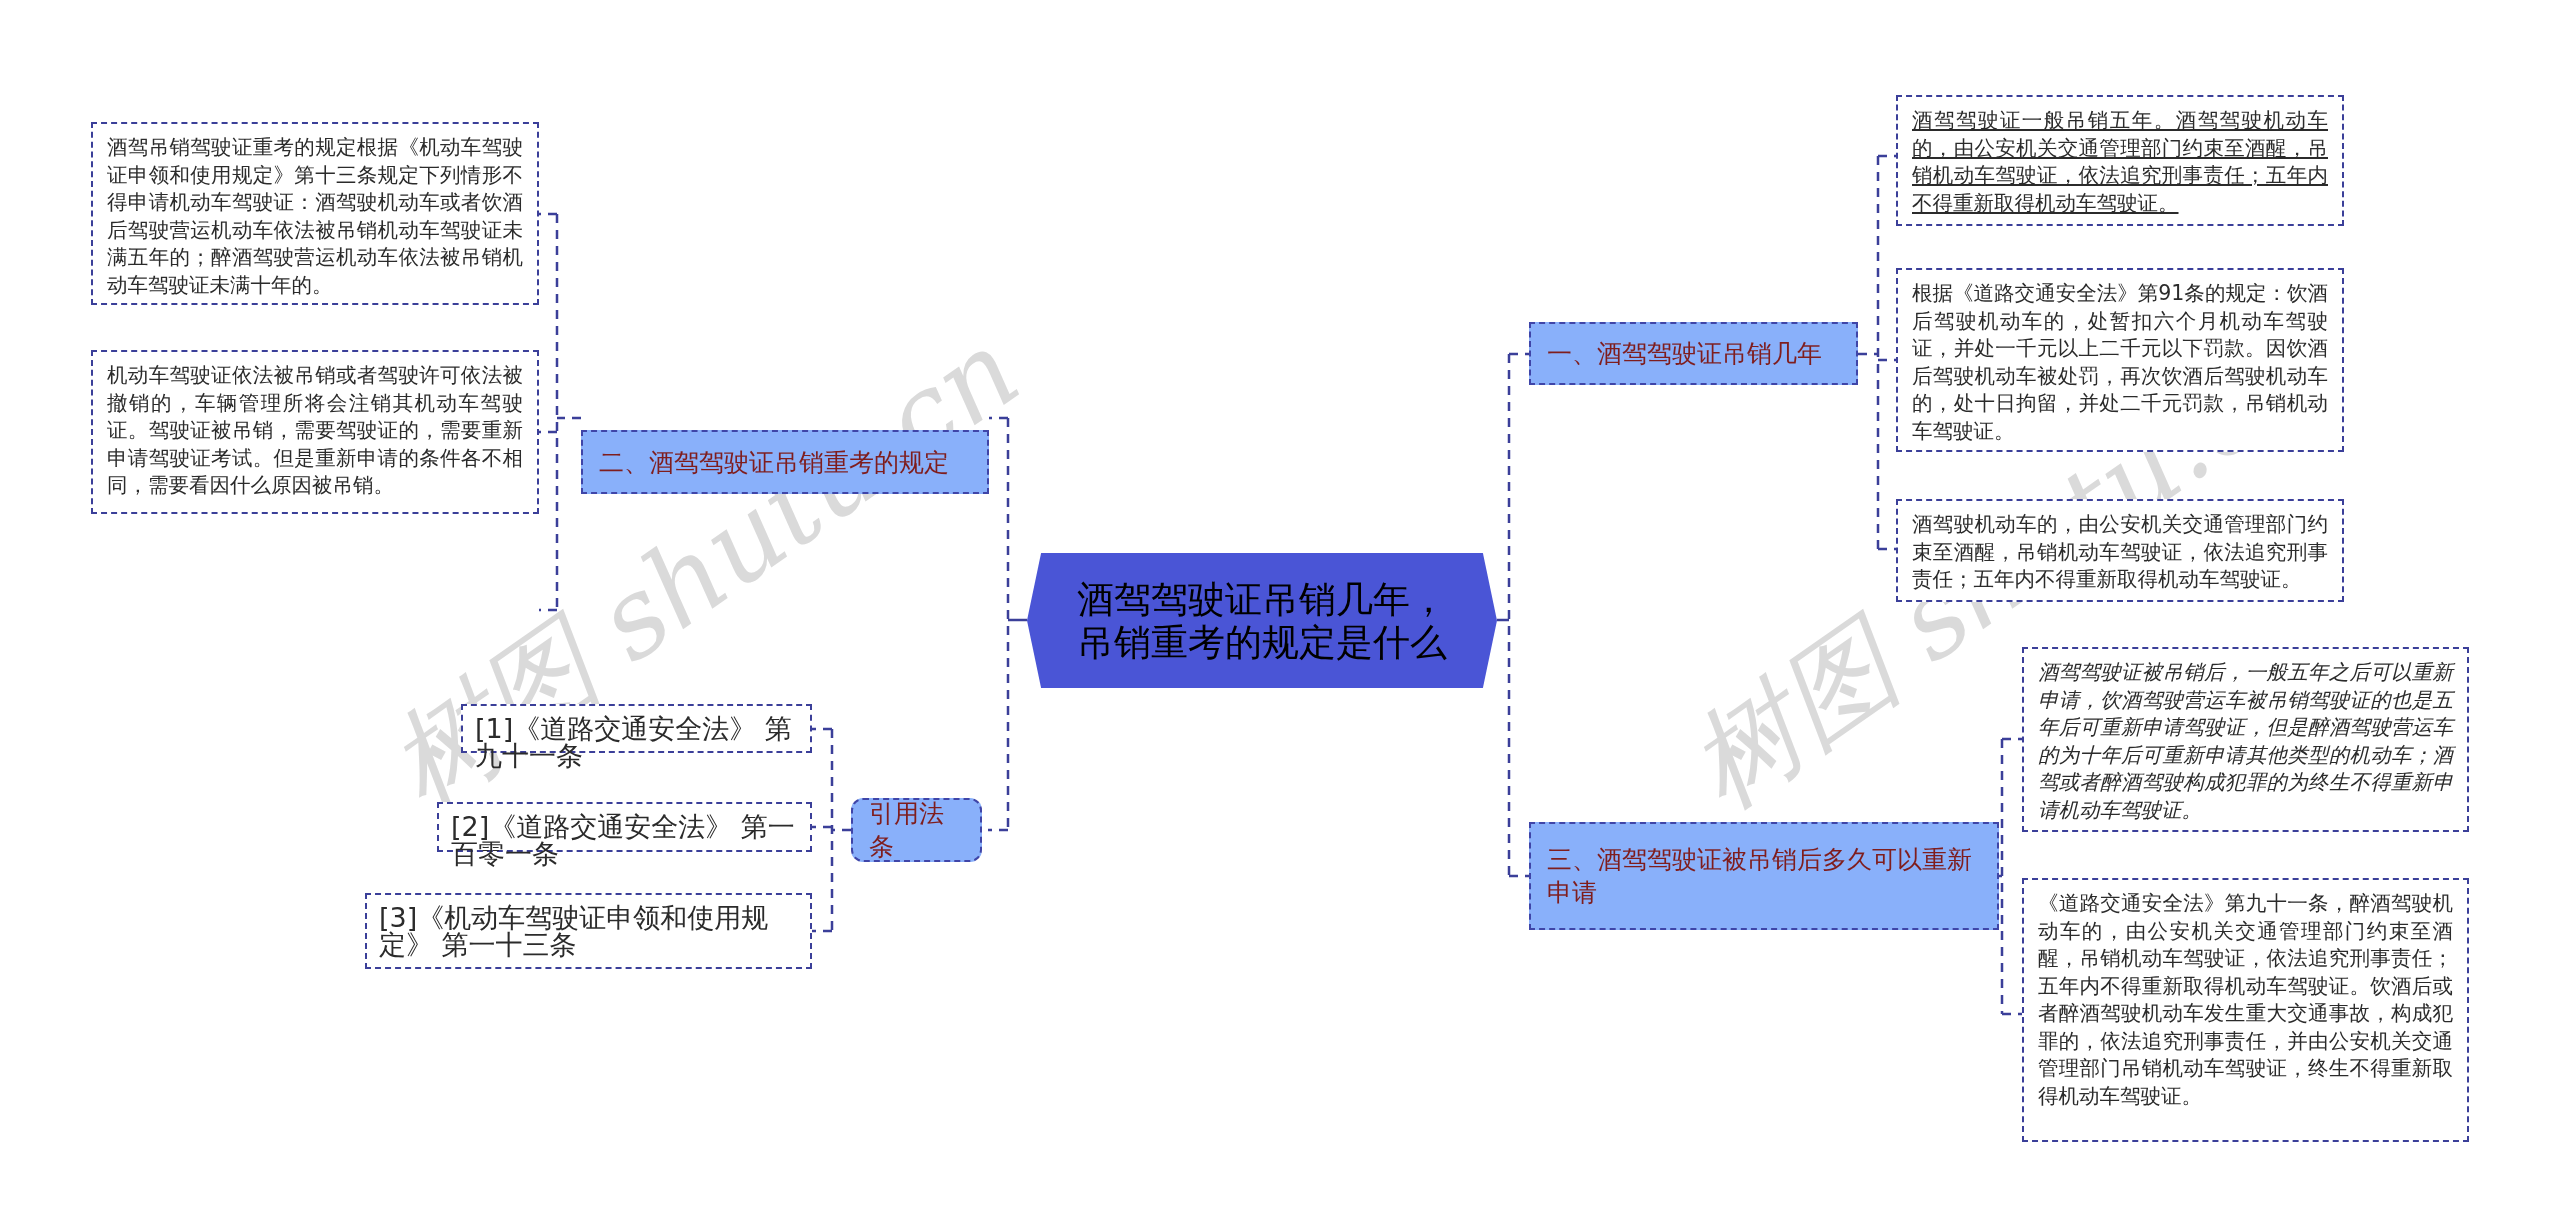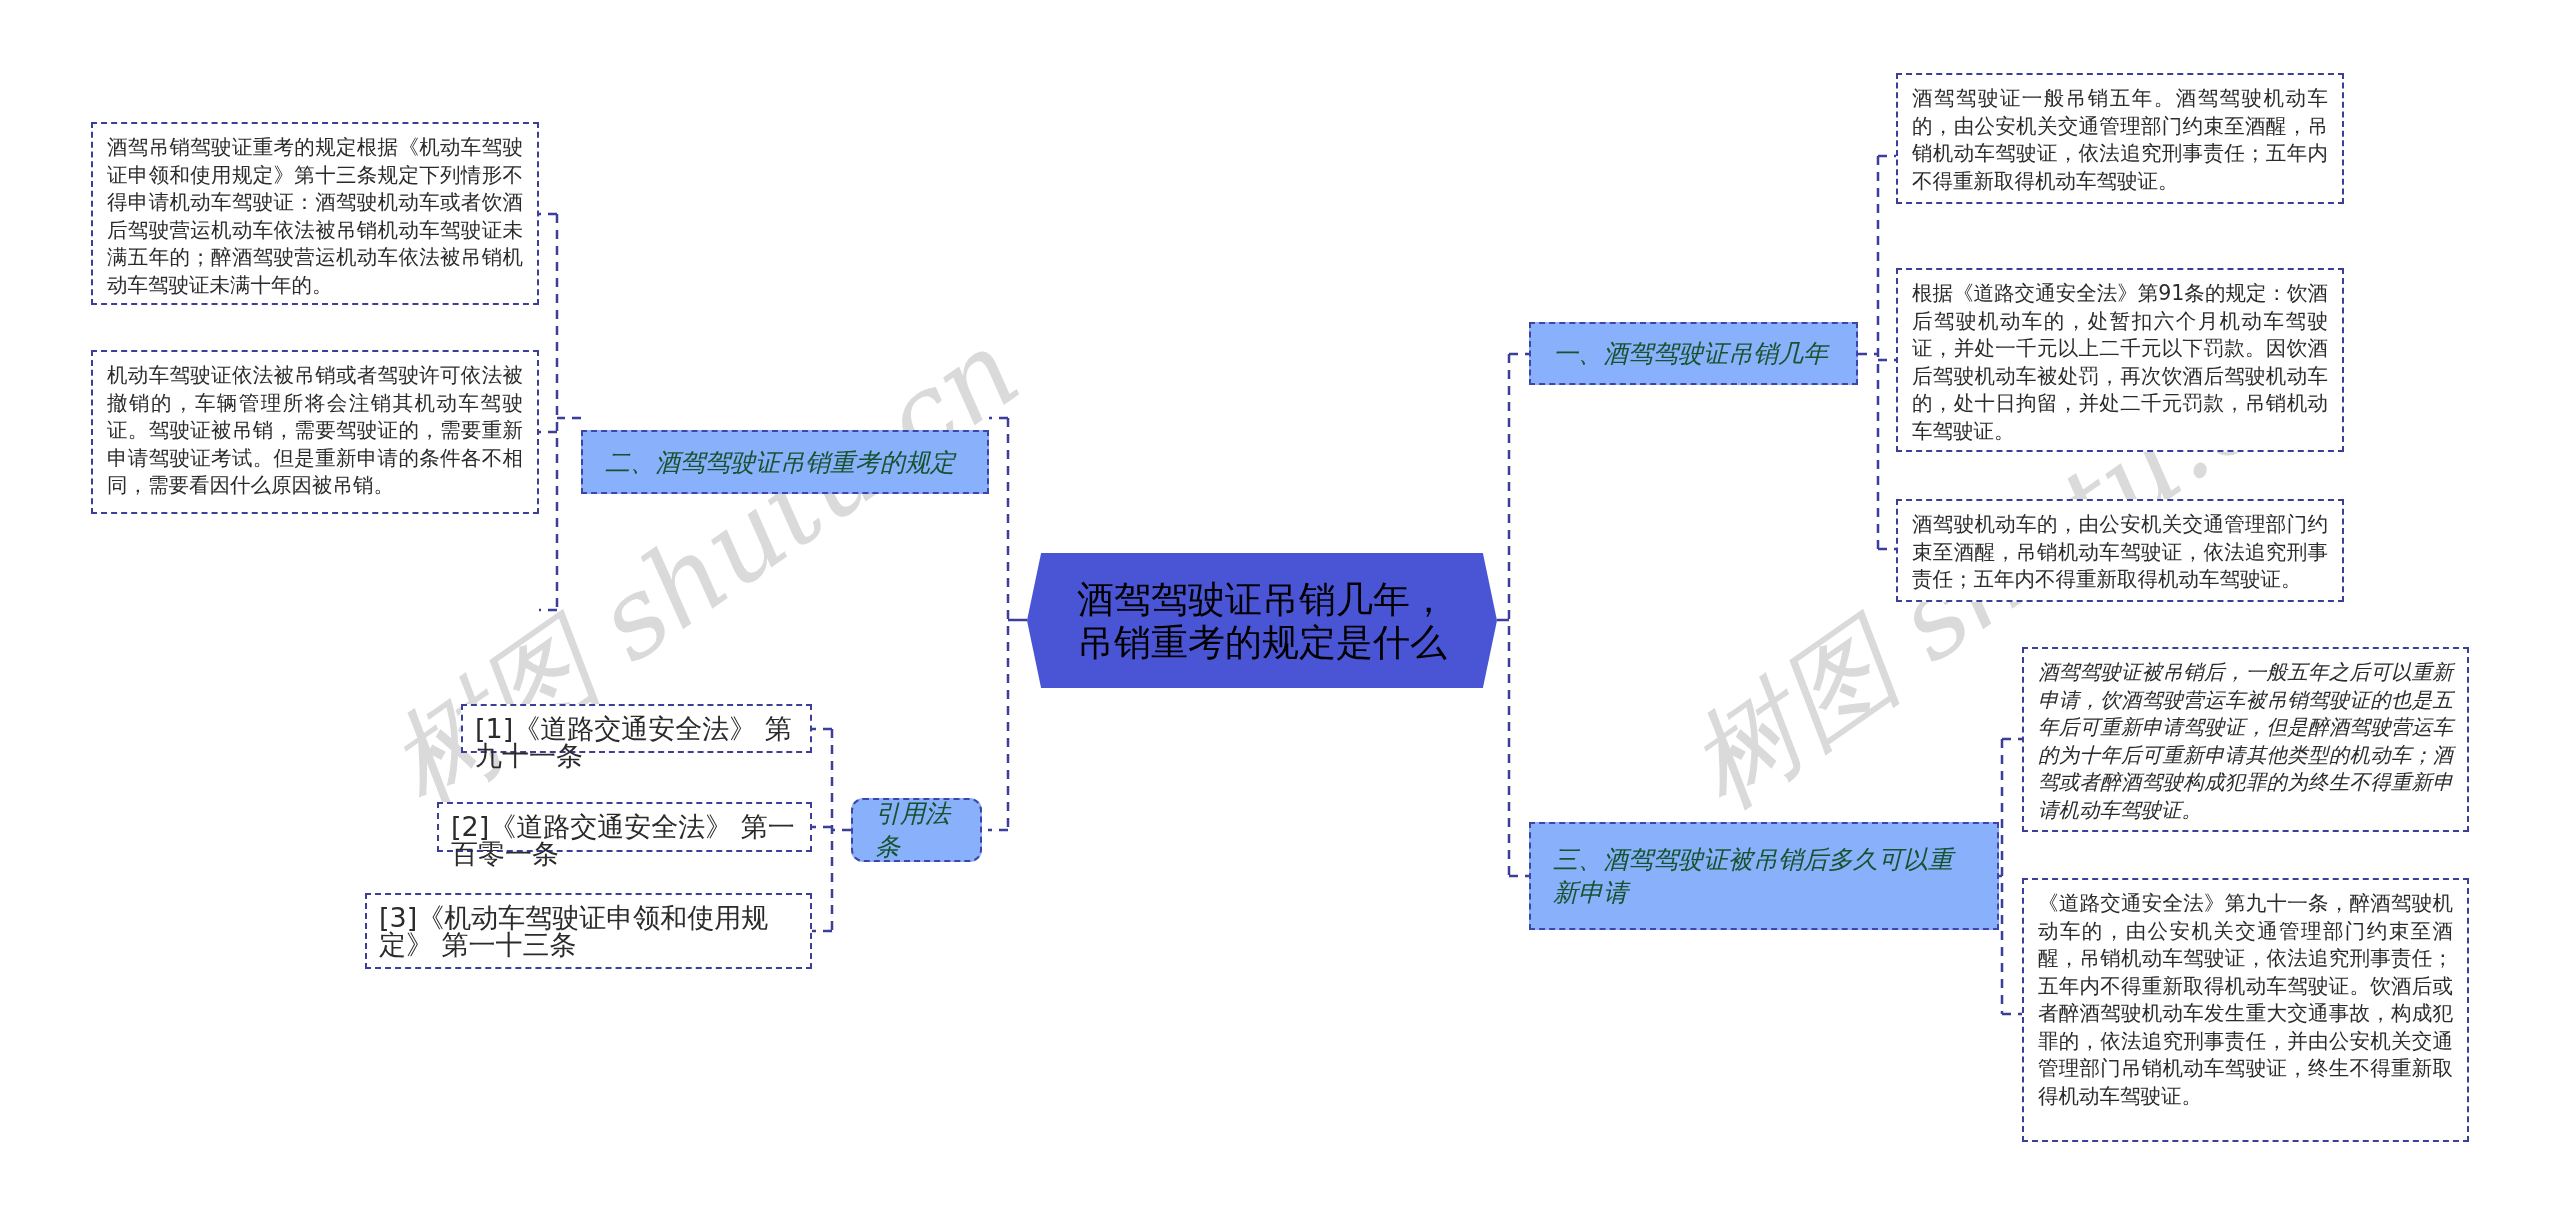--- a/index.html
+++ b/index.html
@@ -26,23 +26,23 @@
     .ref {
       padding: 9px 12px;
       font-size: 27px; line-height: 27px;
       color: #2b2b2b;
       word-break: break-all;
     }
     .branch {
       background: #89b0fa;
       border-color: #3f45a8;
       font-size: 25px; line-height: 33px;
-      color: #14532d;
-      padding: 0 22px;
-      display: flex; align-items: center; font-style: italic;
+      color: #7f1d1d;
+      padding: 0 16px;
+      display: flex; align-items: center;
     }
     .root {
       position: absolute; box-sizing: border-box;
       background: #4a55d6;
       clip-path: polygon(3% 0, 97% 0, 100% 50%, 97% 100%, 3% 100%, 0 50%);
       color: #000000;
       font-size: 37px; line-height: 43px;
       display: flex; align-items: center; justify-content: center;
       text-align: center; padding: 0 40px;
     }
@@ -100,21 +100,21 @@
   <div class="watermark" style="left:360px; top:720px;">树图 shutu.cn</div>
   <div class="watermark" style="left:1660px; top:720px;">树图 shutu.cn</div>
 
   <div class="root" style="left:1027px; top:553px; width:470px; height:135px;">
     <span>酒驾驾驶证吊销几年，吊销重考的规定是什么</span>
   </div>
 
   <div class="node branch" style="left:1529px; top:322px; width:329px; height:63px;">
     <span>一、酒驾驾驶证吊销几年</span>
   </div>
-  <div class="node leaf" style="left:1896px; top:73px; width:448px; height:131px;">
+  <div class="node leaf" style="left:1896px; top:95px; width:448px; height:131px;text-decoration:underline;">
     <span>酒驾驾驶证一般吊销五年。酒驾驾驶机动车的，由公安机关交通管理部门约束至酒醒，吊销机动车驾驶证，依法追究刑事责任；五年内不得重新取得机动车驾驶证。</span>
   </div>
   <div class="node leaf" style="left:1896px; top:268px; width:448px; height:184px;">
     <span>根据《道路交通安全法》第91条的规定：饮酒后驾驶机动车的，处暂扣六个月机动车驾驶证，并处一千元以上二千元以下罚款。因饮酒后驾驶机动车被处罚，再次饮酒后驾驶机动车的，处十日拘留，并处二千元罚款，吊销机动车驾驶证。</span>
   </div>
   <div class="node leaf" style="left:1896px; top:499px; width:448px; height:103px;">
     <span>酒驾驶机动车的，由公安机关交通管理部门约束至酒醒，吊销机动车驾驶证，依法追究刑事责任；五年内不得重新取得机动车驾驶证。</span>
   </div>
 
   <div class="node branch" style="left:1529px; top:822px; width:470px; height:108px;">

